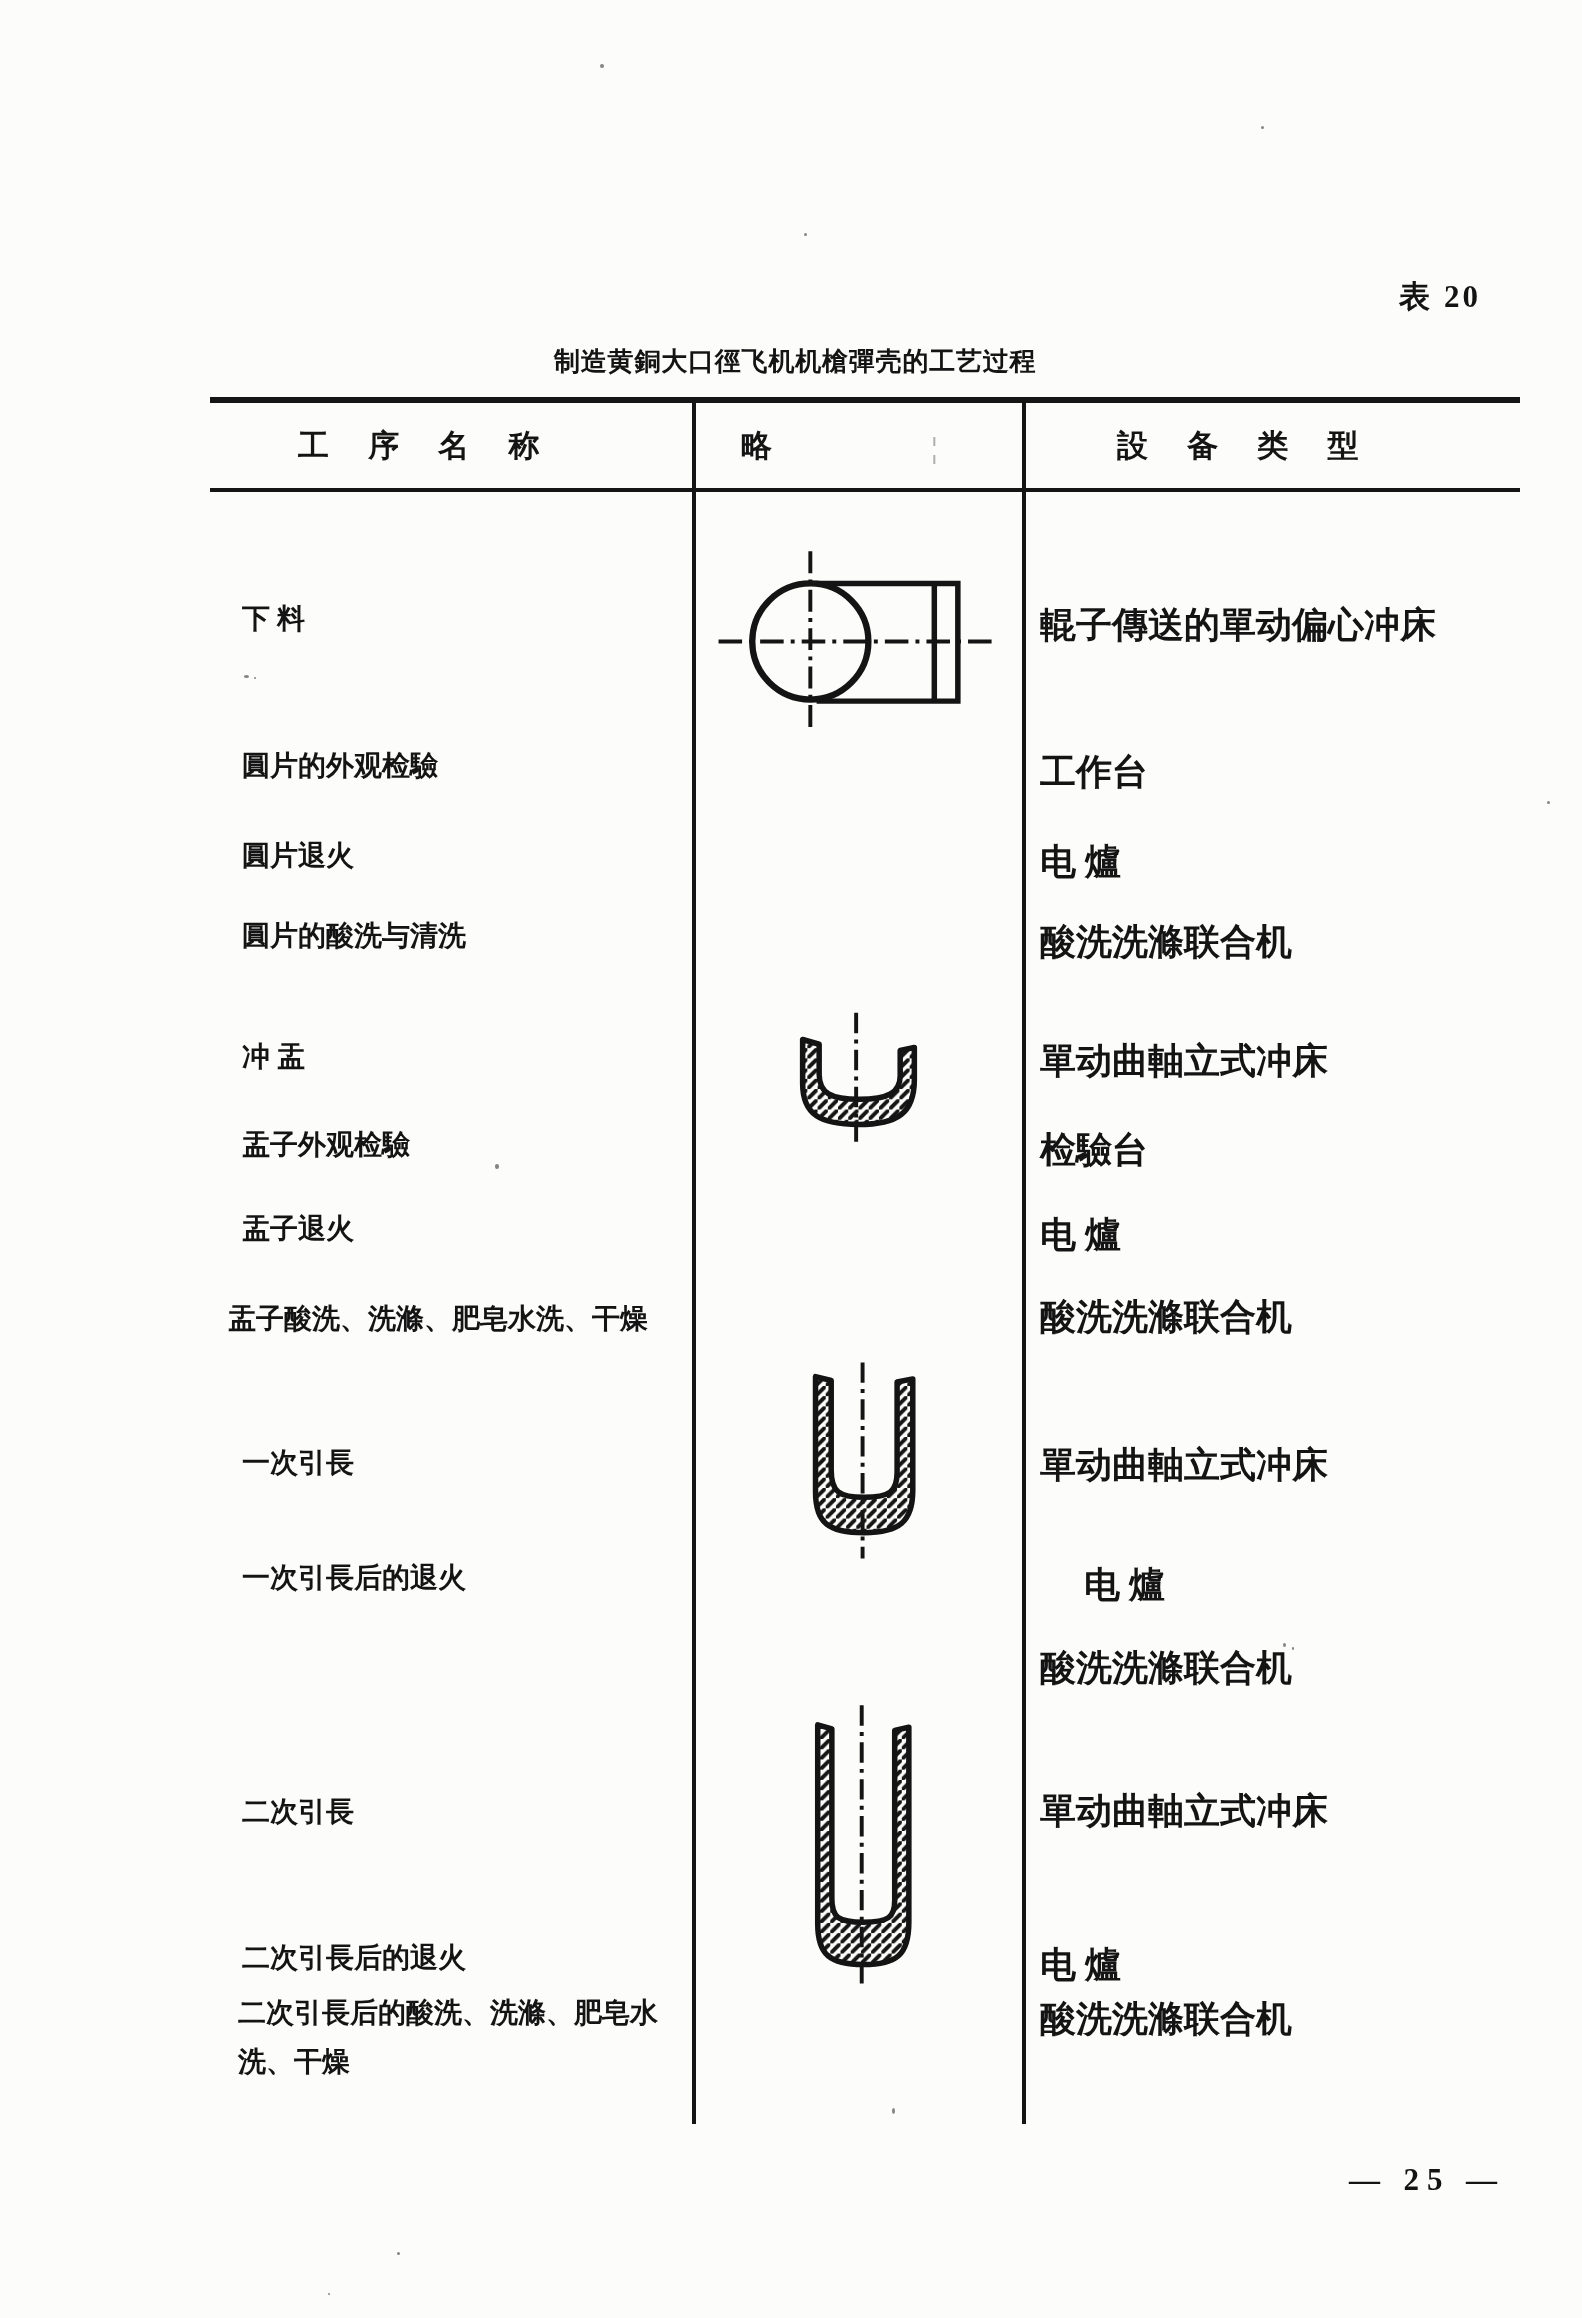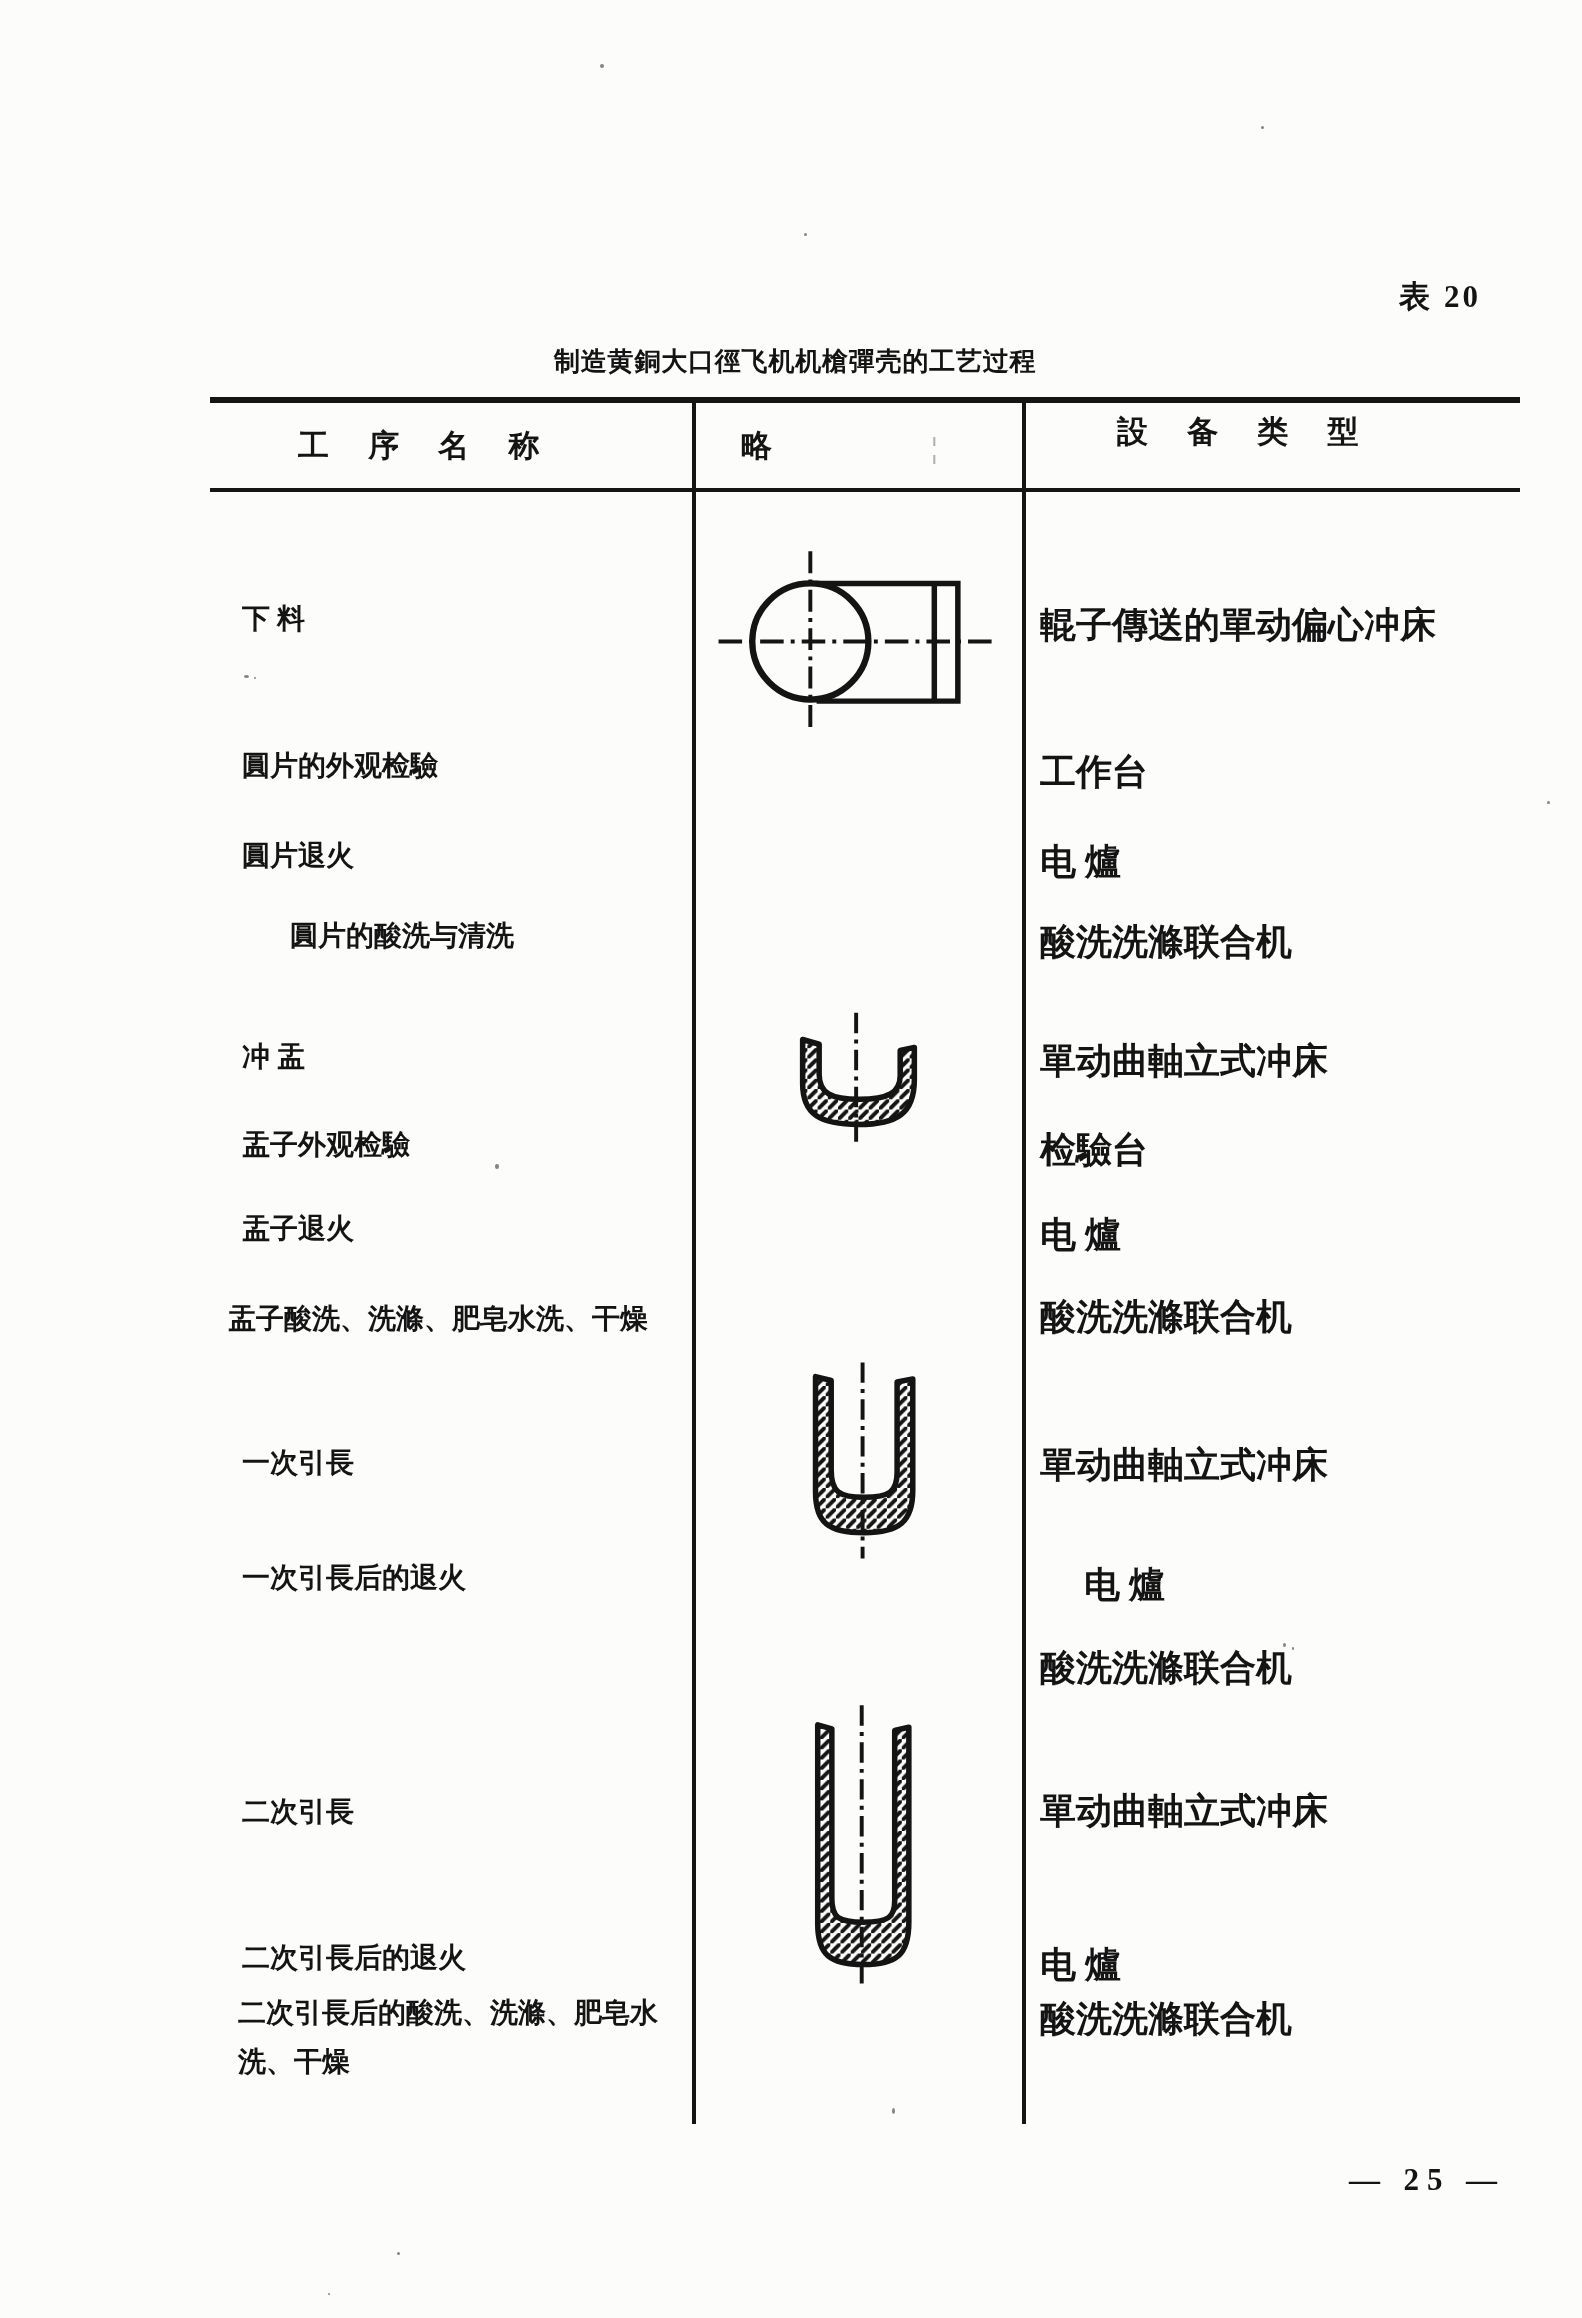--- a/index.html
+++ b/index.html
@@ -34,26 +34,26 @@
   <div class="txt" style="left:554px;top:349px;font-size:26px;letter-spacing:0.8px;">制造黄銅大口徑飞机机槍彈壳的工艺过程</div>
 
   <div class="hline" style="left:210px;top:397px;width:1310px;height:5.5px;"></div>
   <div class="hline" style="left:210px;top:488px;width:1310px;height:3.9px;"></div>
   <div class="vline" style="left:692px;top:397px;width:3.9px;height:1727px;"></div>
   <div class="vline" style="left:1022px;top:397px;width:3.9px;height:1727px;"></div>
 
   <div class="txt hdr" style="left:298px;top:430px;">工 序 名 称</div>
   <div class="txt hdr" style="left:741px;top:430px;">略</div>
   <div class="txt remnant" style="left:931px;top:433px;font-size:30px;">¦</div>
-  <div class="txt hdr" style="left:1117px;top:416px;">設 备 类 型</div>
+  <div class="txt hdr" style="left:1117px;top:430px;">設 备 类 型</div>
 
   <div class="txt proc" style="left:242px;top:605px;">下 料</div>
   <div class="txt proc" style="left:242px;top:752px;">圓片的外观检驗</div>
   <div class="txt proc" style="left:242px;top:842px;">圓片退火</div>
-  <div class="txt proc" style="left:242px;top:922px;margin-left:48px;">圓片的酸洗与清洗</div>
+  <div class="txt proc" style="left:242px;top:922px;">圓片的酸洗与清洗</div>
   <div class="txt proc" style="left:242px;top:1043px;">冲 盂</div>
   <div class="txt proc" style="left:242px;top:1131px;">盂子外观检驗</div>
   <div class="txt proc" style="left:242px;top:1215px;">盂子退火</div>
   <div class="txt proc wrap" style="left:228px;top:1294px;width:444px;">盂子酸洗、洗滌、肥皂水洗、干燥</div>
   <div class="txt proc" style="left:242px;top:1449px;">一次引長</div>
   <div class="txt proc" style="left:242px;top:1564px;">一次引長后的退火</div>
   <div class="txt proc" style="left:242px;top:1798px;">二次引長</div>
   <div class="txt proc" style="left:242px;top:1944px;">二次引長后的退火</div>
   <div class="txt proc wrap" style="left:238px;top:1988px;width:444px;">二次引長后的酸洗、洗滌、肥皂水洗、干燥</div>
 

